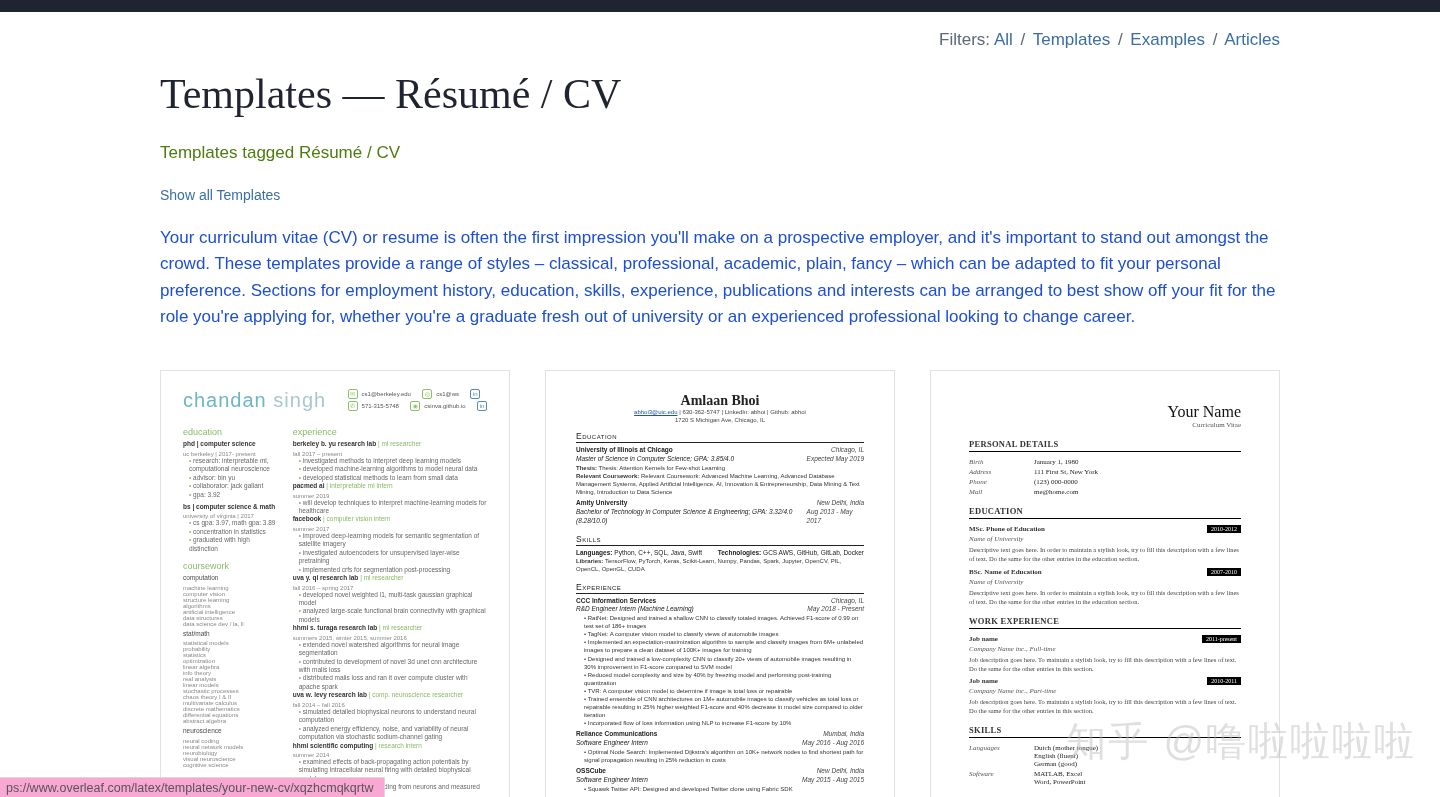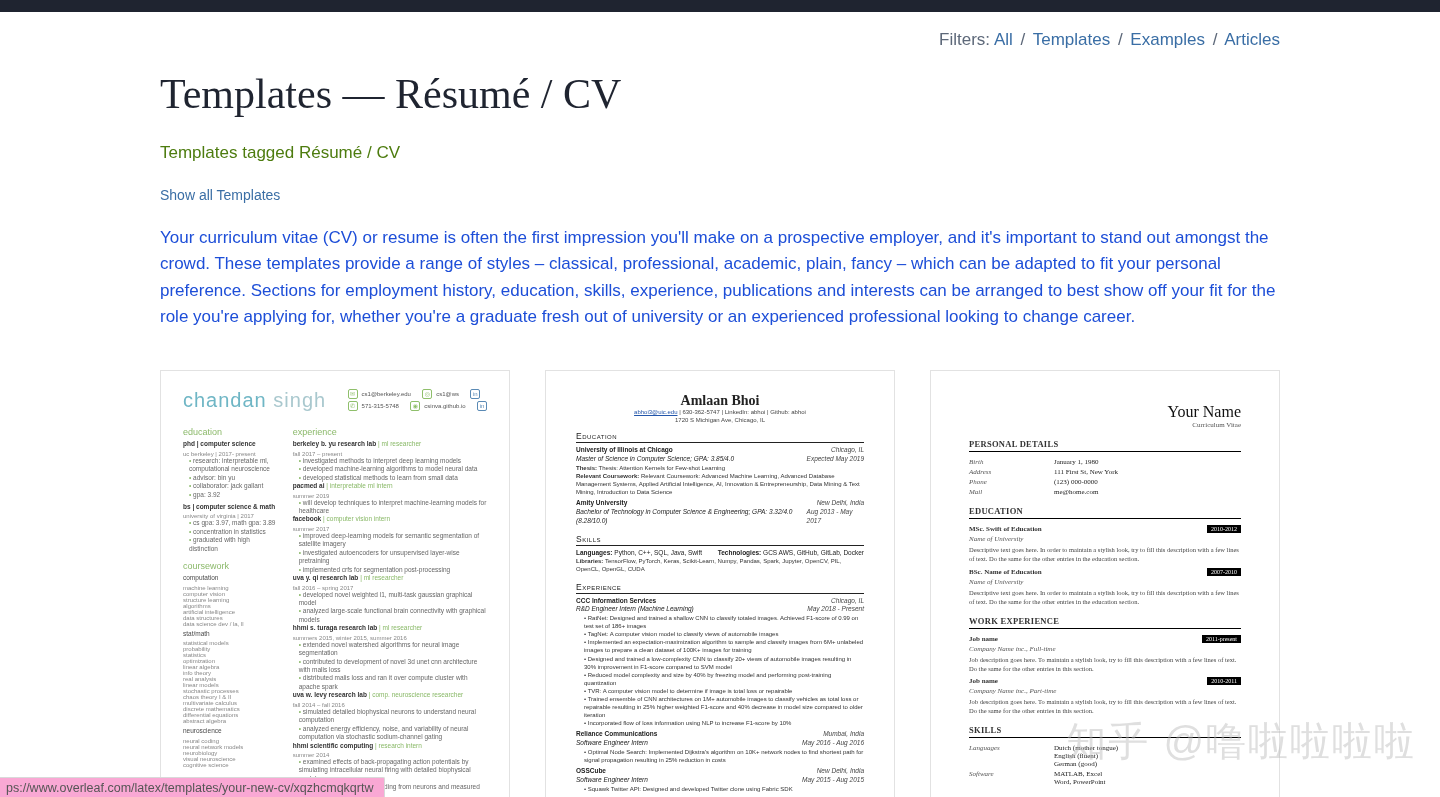--- a/index.html
+++ b/index.html
@@ -104,21 +104,21 @@
   .t2-bul{padding-left:8px;font-size:6px;color:#333;line-height:1.35;}
   .t2-bul::before{content:"• ";}
 
   
   .t3 { font-size:7px; padding:24px 30px; font-family:Georgia,serif;}
   .t3-name{ text-align:right; font-size:16px; font-weight:400; color:#111;}
   .t3-sub{ text-align:right; color:#555; }
   .t3-sec{ font-weight:700; font-size:8.5px; border-bottom:1.5px solid #000; padding-bottom:2px; margin:10px 0 6px 0; text-transform:uppercase; letter-spacing:0.3px;}
   .t3-row{display:flex;gap:10px;margin-bottom:2px;}
   .t3-lbl{width:55px;font-style:italic;color:#555;}
-  .t3-val{color:#222;margin-left:20px;}
+  .t3-val{color:#222;}
   .t3-item{display:flex;justify-content:space-between;align-items:flex-start;margin-bottom:2px;}
   .t3-item-l{font-weight:600;}
   .t3-badge{background:#000;color:#fff;font-size:6px;padding:1px 4px;}
   .t3-uni{font-style:italic;color:#555;margin-bottom:2px;}
   .t3-desc{font-size:6.5px;color:#444;line-height:1.4;margin-bottom:4px;}
 
   
   .watermark {
     position: fixed;
     right: 24px;
@@ -378,21 +378,21 @@
             </div>
             <div class="t3-row">
               <span class="t3-lbl">Mail</span>
               <span class="t3-val">me@home.com</span>
             </div>
           </div>
 
         <div class="t3-sec">Education</div>
         <div id="t3edu">
             <div class="t3-item">
-              <span class="t3-item-l">MSc. Swift of Education</span>
+              <span class="t3-item-l">MSc. Phone of Education</span>
               <span class="t3-badge">2010-2012</span>
             </div>
             <div class="t3-uni">Name of University</div>
             <div class="t3-desc">Descriptive text goes here. In order to maintain a stylish look, try to fill this description with a few lines of text. Do the same for the other entries in the education section.</div>
             <div class="t3-item">
               <span class="t3-item-l">BSc. Name of Education</span>
               <span class="t3-badge">2007-2010</span>
             </div>
             <div class="t3-uni">Name of University</div>
             <div class="t3-desc">Descriptive text goes here. In order to maintain a stylish look, try to fill this description with a few lines of text. Do the same for the other entries in the education section.</div>

